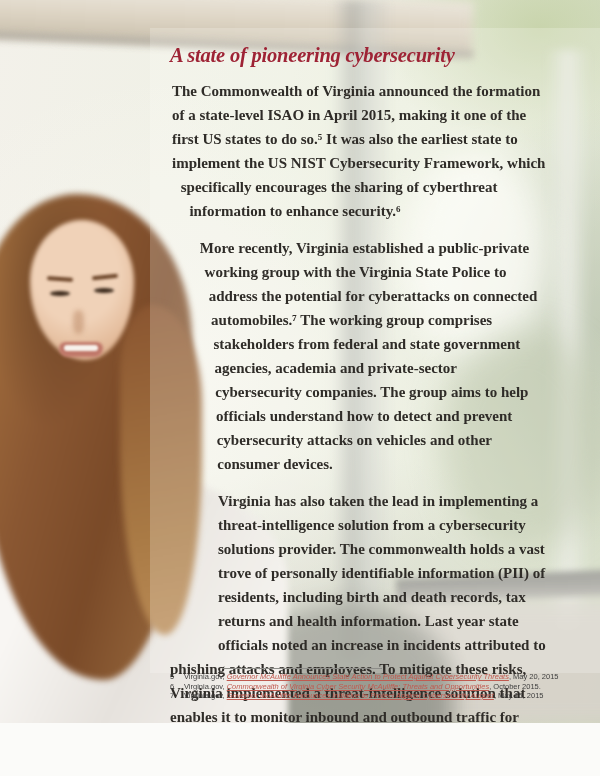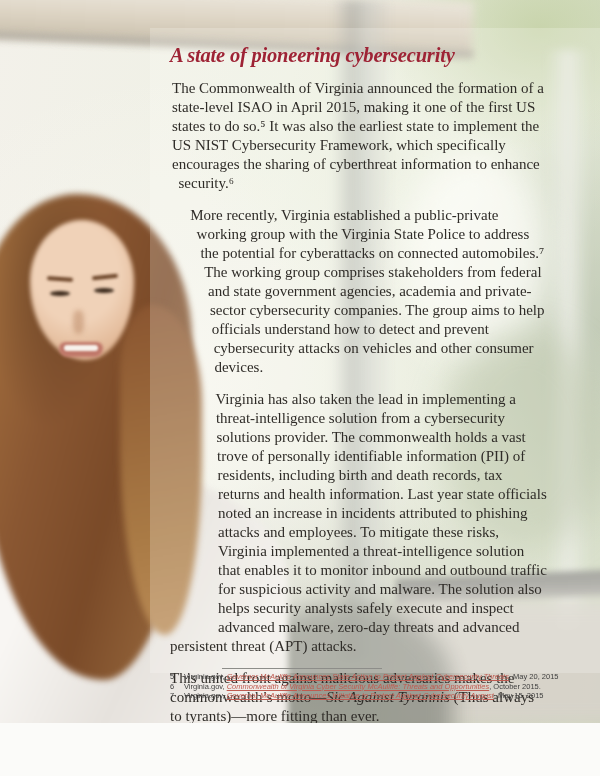--- a/index.html
+++ b/index.html
@@ -90,21 +90,21 @@
     color:#2f2c28;
   }
   .content h1 {
     margin:0 0 12px 0; font-style:italic; font-weight:700;
     font-size:20.5px; line-height:1.1; letter-spacing:-0.2px; color:#9e2335;
   }
   .wrap-float {
     float:left; width:48px; height:556px;
     shape-outside:polygon(0px 0px, 2px 0px, 2px 96px, 26px 162px, 38px 222px, 44px 282px, 48px 420px, 48px 556px, 0px 556px);
   }
-  .content p { margin:0 0 13px 0; font-size:15px; line-height:19px; }
+  .content p { margin:0 0 13px 0; font-size:15px; line-height:24px;font-weight:bold; }
   .content p:last-child { margin-bottom:0; }
   .it { font-style:italic; }
 
   
   .footnotes { position:absolute; left:170px; top:668px; width:394px; z-index:10;
     font-family:"Liberation Sans","DejaVu Sans",sans-serif; color:#3e3e3e; }
   .fn-rule { width:160px; height:1px; background:#8d8d89; margin:0 0 3px 52px; }
   .fn { position:relative; padding-left:14px; font-size:7.5px; line-height:9.5px; }
   .fn-num { position:absolute; left:0; top:0; }
   .fn a { color:#c05a50; font-style:italic; text-decoration:underline; }

